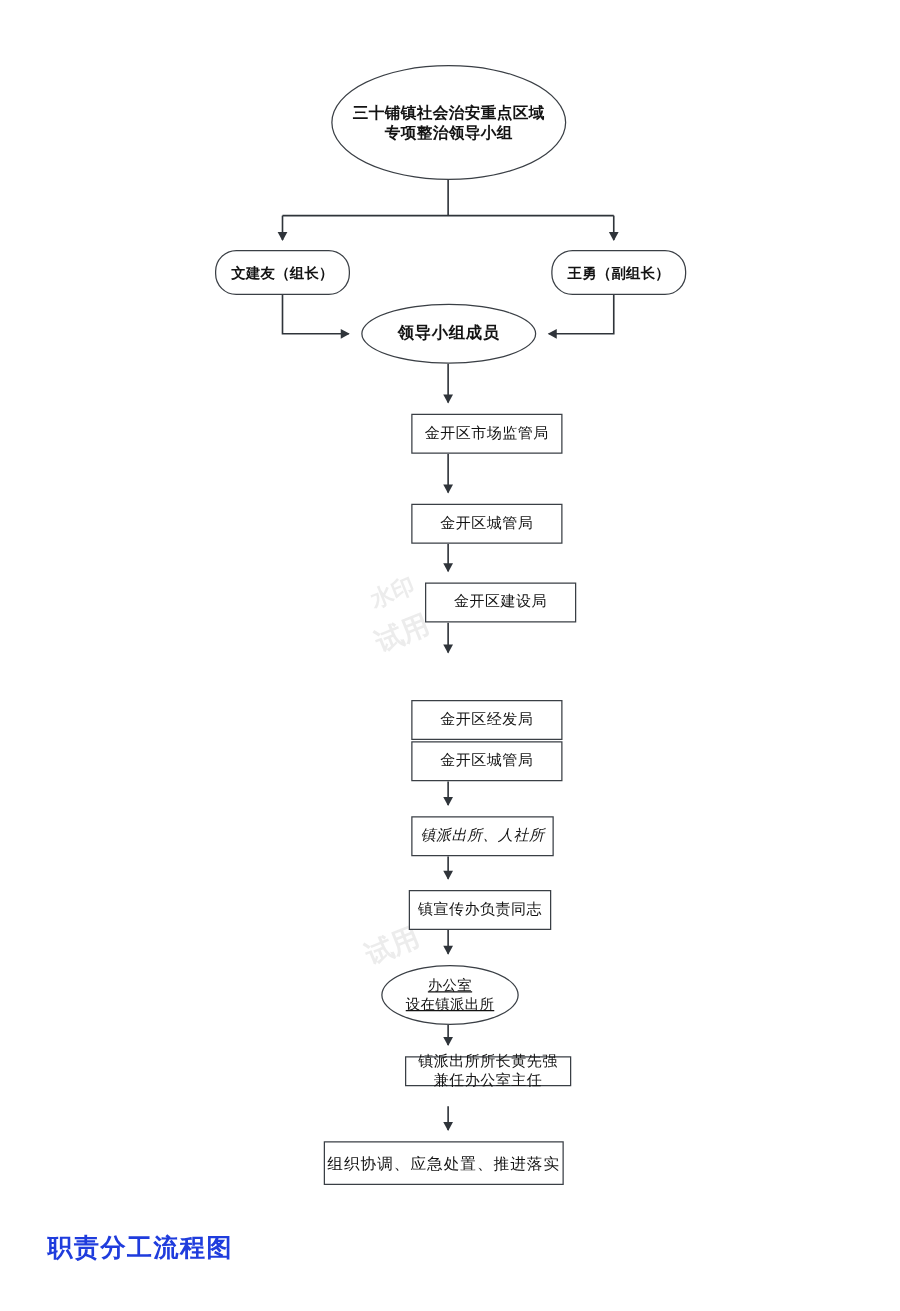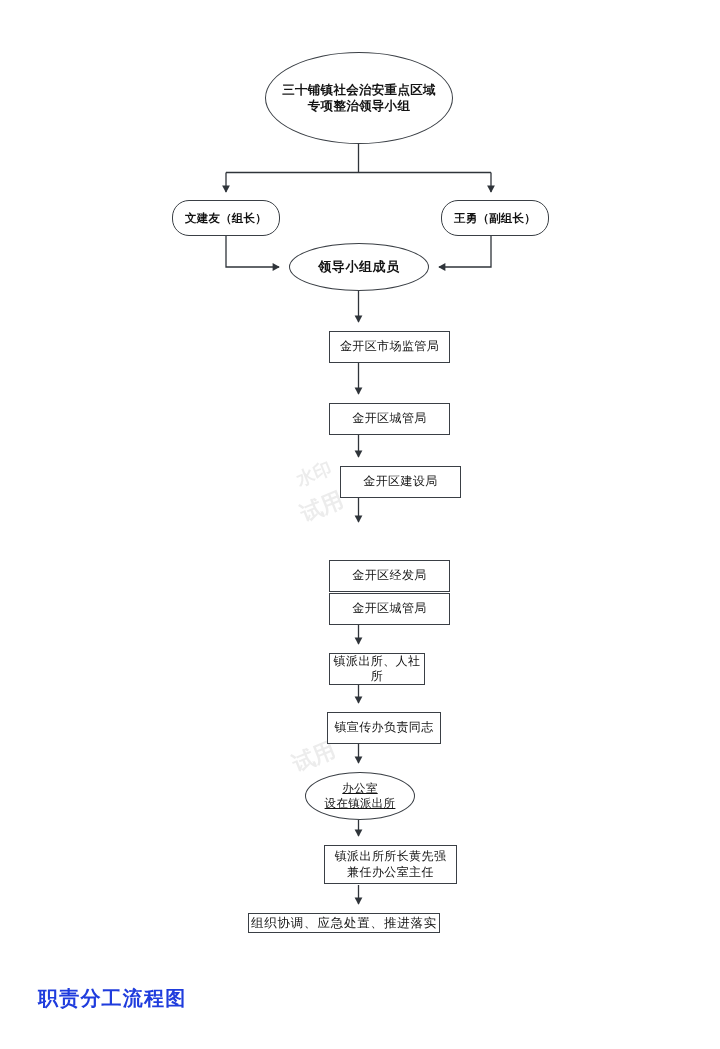--- a/index.html
+++ b/index.html
@@ -196,37 +196,37 @@
   </div>
 
   <div class="node rect node-chain" style="left:297px; top:560px; width:121px; height:32px;align-items:center;">
     <span>金开区经发局</span>
   </div>
 
   <div class="node rect node-chain" style="left:297px; top:593px; width:121px; height:32px;">
     <span>金开区城管局</span>
   </div>
 
-  <div class="node rect node-chain" style="left:297px; top:653px; width:96px; height:32px;">
+  <div class="node rect node-chain" style="left:297px; top:653px; width:114px; height:32px;font-style:italic;">
     <span>镇派出所、人社所</span>
   </div>
 
   <div class="node rect node-chain" style="left:295px; top:712px; width:114px; height:32px;">
     <span>镇宣传办负责同志</span>
   </div>
 
   <div class="node ellipse node-office" style="left:305px; top:772px; width:110px; height:48px;">
     <span>办公室
 设在镇派出所</span>
   </div>
 
-  <div class="node rect node-chain" style="left:292px; top:845px; width:133px; height:39px;">
+  <div class="node rect node-chain" style="left:292px; top:845px; width:133px; height:24px;">
     <span>镇派出所所长黄先强
 兼任办公室主任</span>
   </div>
 
-  <div class="node rect node-final" style="left:248px; top:913px; width:192px; height:20px;text-align:center;">
+  <div class="node rect node-final" style="left:259px; top:913px; width:192px; height:35px;text-align:center;">
     <span>组织协调、应急处置、推进落实</span>
   </div>
 
   <div id="caption">职责分工流程图</div>
 
 </div>
 
 </body></html>

